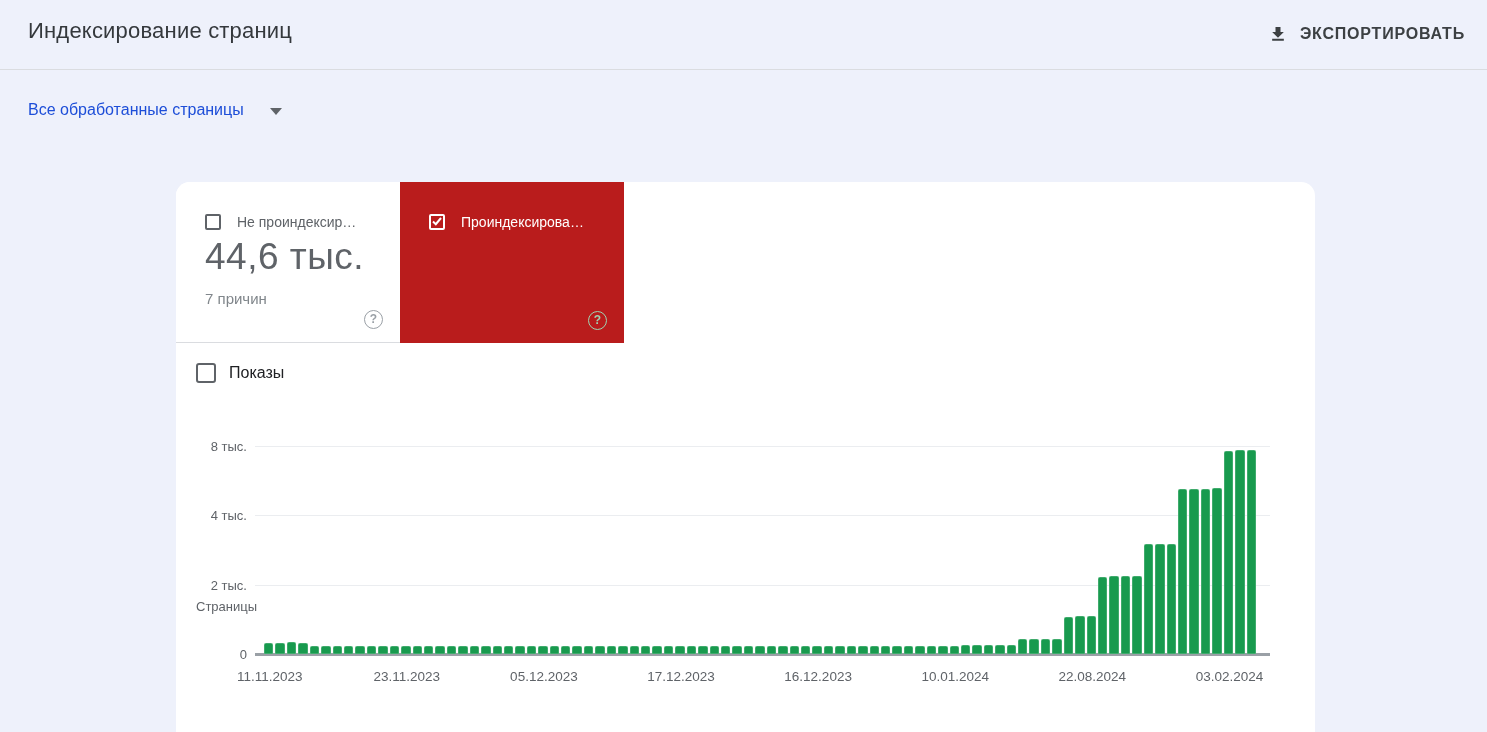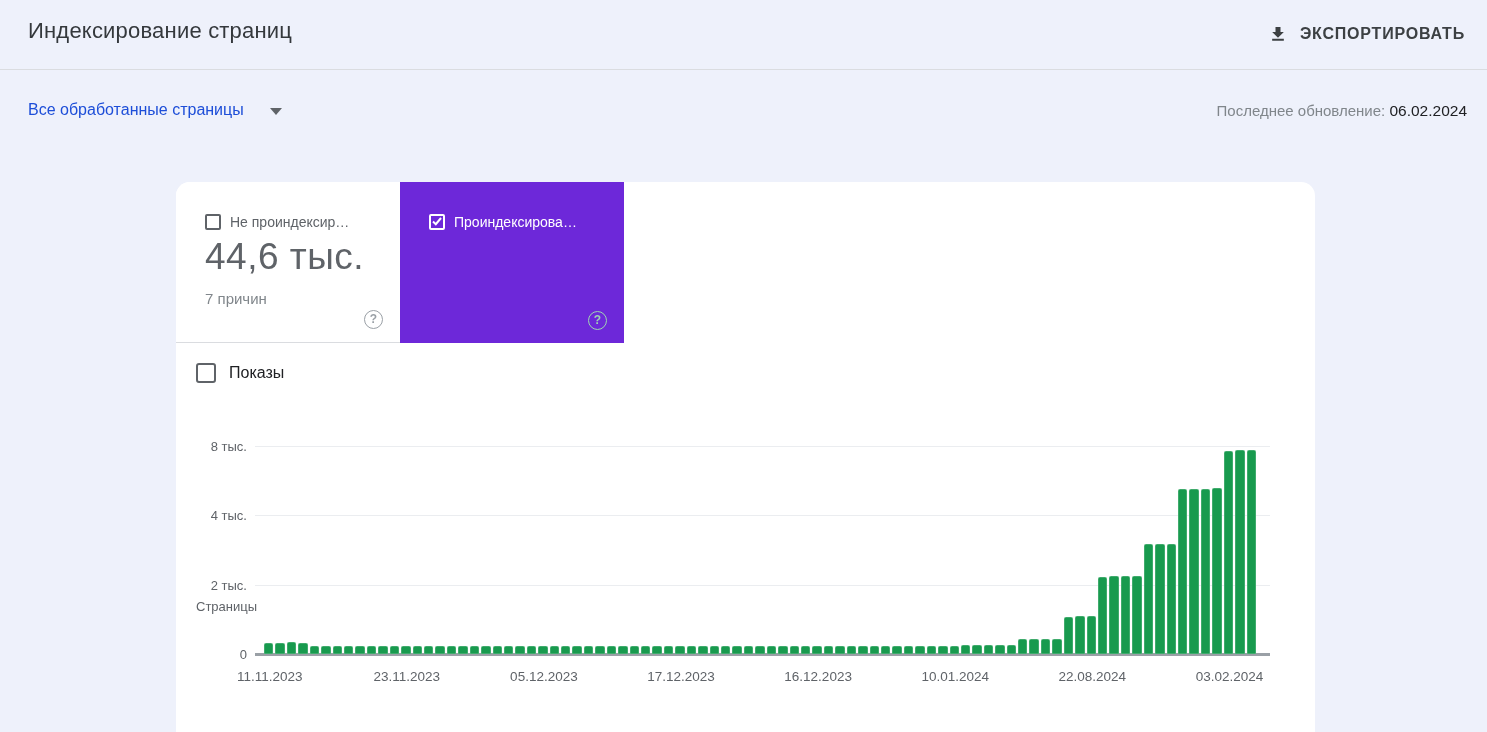--- a/index.html
+++ b/index.html
@@ -53,22 +53,22 @@
   .card {
     position: absolute; left: 176px; top: 182px; width: 1139px; height: 550px;
     background: #ffffff; border-radius: 14px 14px 0 0;
   }
 
   
   .tile {
     position: absolute; top: 0; width: 224px; height: 161px; cursor: pointer;
   }
   .tile.unselected { left: 0; border-bottom: 1px solid #dadce0; border-radius: 14px 0 0 0; background: #fff; }
-  .tile.selected { left: 224px; background: #6d28d9; }
-  .tile-head { position: absolute; left: 29px; top: 32px; display: flex; align-items: flex-start; gap: 9px; }
+  .tile.selected { left: 224px; background: #b91c1c; }
+  .tile-head { position: absolute; left: 29px; top: 32px; display: flex; align-items: flex-start; gap: 16px; }
   .cb {
     width: 16px; height: 16px; border-radius: 2px; flex: 0 0 auto;
     border: 2px solid #5f6368; background: transparent;
     display: flex; align-items: center; justify-content: center;
   }
   .tile.selected .cb { border-color: #ffffff; }
   .tile-label { font-size: 14px; color: #5f6368; white-space: nowrap; }
   .tile.selected .tile-label { color: #ffffff; font-weight: 500; }
   .tile-value {
     position: absolute; left: 29px; top: 54px;
@@ -135,24 +135,20 @@
     <span class="export-label">ЭКСПОРТИРОВАТЬ</span>
   </div>
 
   <div class="header-divider"></div>
 
   <div class="filter">
     <span class="filter-label">Все обработанные страницы</span>
     <span class="caret"></span>
   </div>
 
-  <div class="last-update">
-    <span>Последнее обновление:</span>
-    <b>06.02.2024</b>
-  </div>
 
   <div class="card">
 
     <div class="tile unselected">
       <div class="tile-head">
         <div class="cb"></div>
         <span class="tile-label">Не проиндексир…</span>
       </div>
       <div class="tile-value">44,6 тыс.</div>
       <div class="tile-sub">7 причин</div>

